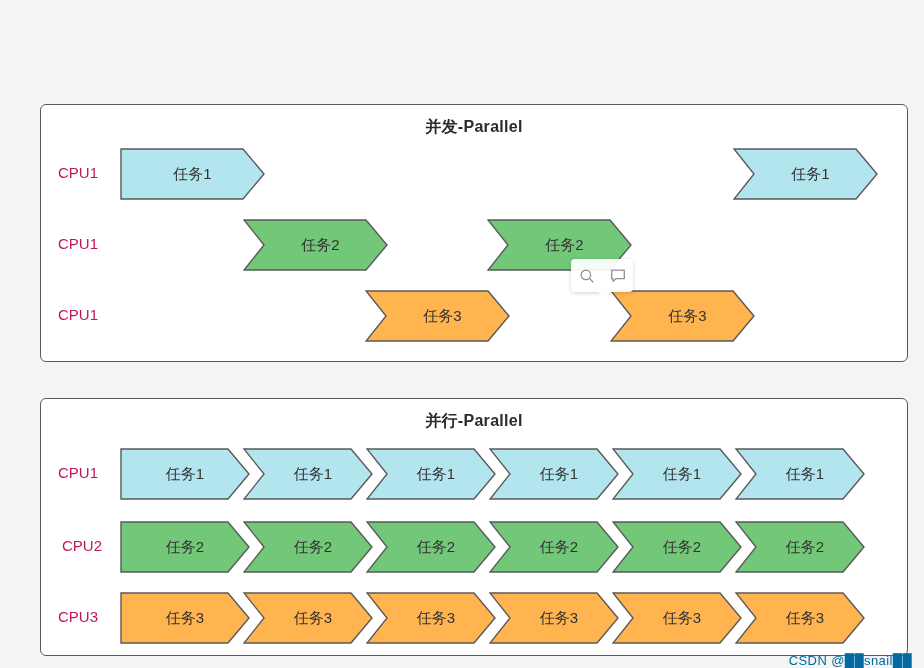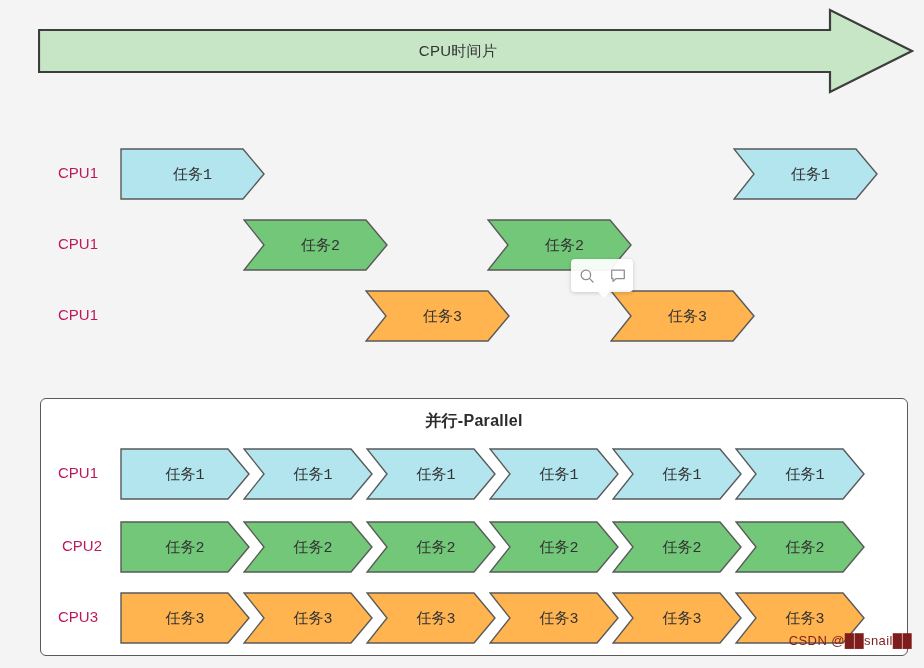--- a/index.html
+++ b/index.html
@@ -87,21 +87,20 @@
   .task svg {
     position: absolute;
     left: 0; top: 0;
     width: 100%; height: 100%;
     display: block;
   }
   .task .task-text {
     position: relative;
     z-index: 2;
     pointer-events: none;
-    font-family: Liberation Mono, monospace;
   }
 
   
   #image-toolbar {
     position: absolute;
     left: 571px;
     top: 259px;
     width: 62px;
     height: 33px;
     background: rgba(255,255,255,.93);
@@ -121,40 +120,37 @@
     border-left: 7px solid transparent;
     border-right: 7px solid transparent;
     border-top: 7px solid rgba(255,255,255,.93);
   }
   .tb-icon { width: 18px; height: 18px; display: block; opacity: .62; }
 
   
   #watermark {
     position: absolute;
     right: 12px;
-    bottom: 20px;
+    bottom: 0;
     font-size: 13px;
-    color: #7f1d1d;
+    color: #0369a1;
     letter-spacing: .4px;
     white-space: nowrap;
     z-index: 25;
   }
 </style>
 </head>
 <body>
 
 <div id="canvas">
 
-  <div id="timeline-arrow">
-    <svg viewBox="0 0 876 86" width="876" height="86">
-      <polygon points="1,22 792,22 792,2 874,43 792,84 792,64 1,64" fill="#c6e6c6" stroke="#3d3d3d" stroke-width="2.2" stroke-linejoin="miter"></polygon>
-    </svg>
-    <div class="arrow-label">CPU时间片</div>
+
+  <div class="panel" id="panel-concurrent">
+    <div class="panel-title">并发-Parallel</div>
   </div>
-
 
   <div class="panel" id="panel-parallel">
     <div class="panel-title">并行-Parallel</div>
   </div>
 
   <div id="image-toolbar" style="z-index: 40;">
     <span>
       <svg class="tb-icon" viewBox="0 0 24 24" fill="none" stroke="#4a4a4a" stroke-width="1.7" stroke-linecap="round">
         <circle cx="10.5" cy="10.5" r="6.3"></circle>
         <line x1="15.2" y1="15.2" x2="20" y2="20"></line>

